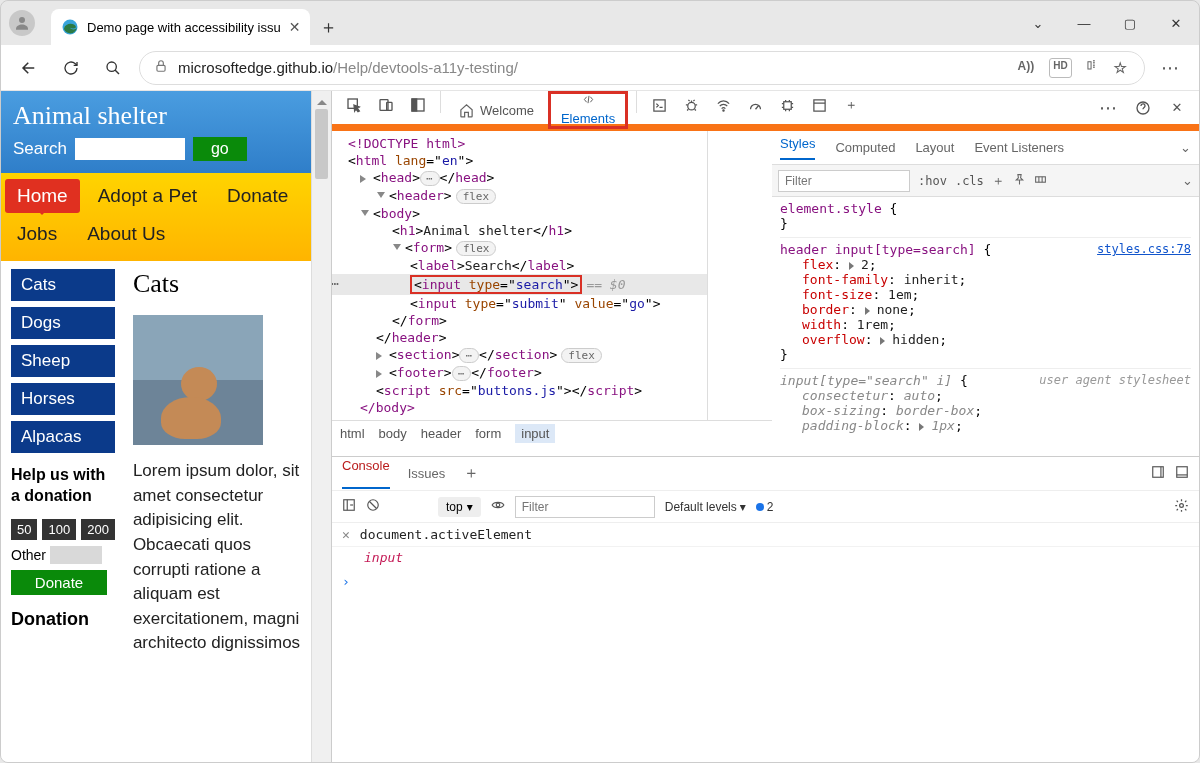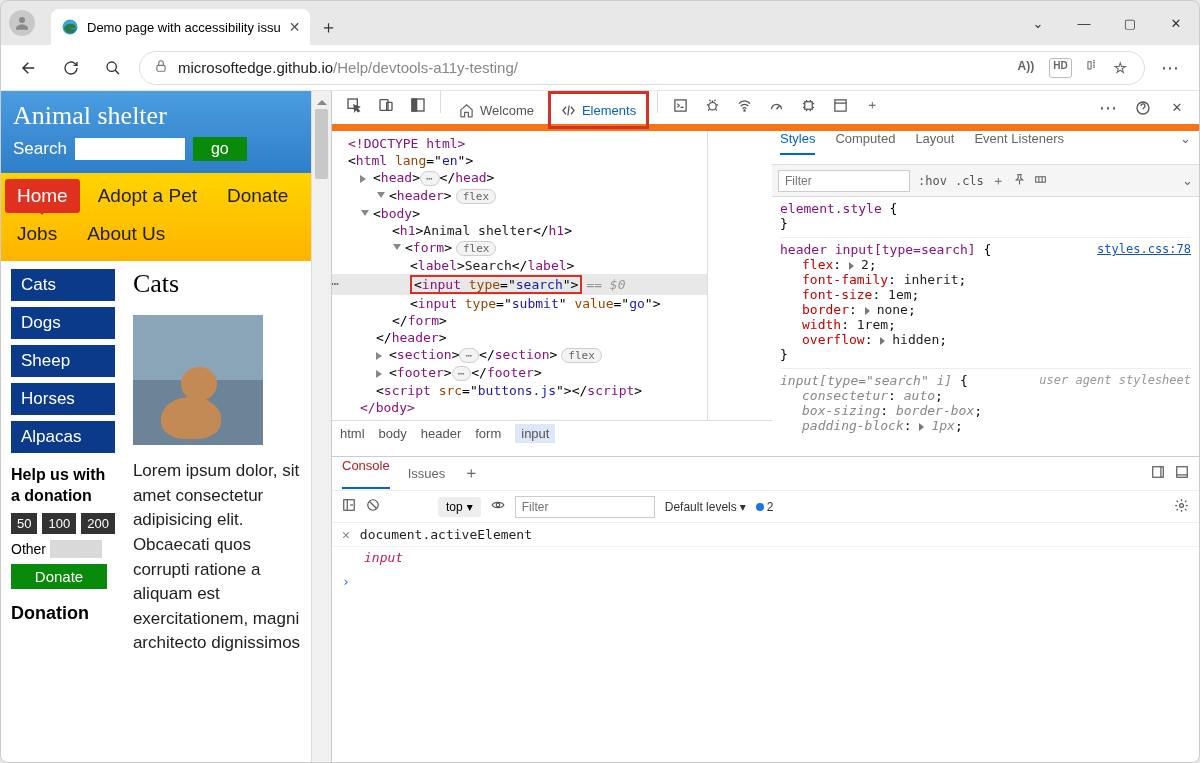--- a/index.html
+++ b/index.html
@@ -44,21 +44,21 @@
 
 .nav { background: linear-gradient(#ffd400, #ffb400); padding: 6px 4px 10px; display: flex; flex-wrap: wrap; gap: 4px 6px; }
 .nav a { color: #222; font-size: 19px; padding: 6px 12px; text-decoration: none; position: relative; }
 .nav a.active { background: #e03020; color: #fff; border-radius: 3px; }
 .nav a.active::after { content:""; position:absolute; bottom:-8px; left:50%; transform:translateX(-50%); border:6px solid transparent; border-top-color:#e03020; }
 
 .main { display: flex; padding: 8px 10px; gap: 18px; }
 .side { width: 112px; }
 .side a { display: block; background: #0b3a8a; color: #fff; padding: 6px 10px; margin-bottom: 6px; font-size: 17px; text-decoration: none; }
 .donation-block { margin-top: 12px; }
-.donation-block h3 { font-size: 16px; font-weight: 700; margin-bottom: 6px; line-height: 1.3; }
+.donation-block h3 { font-size: 16px; font-weight: 700; margin-bottom: 12px; line-height: 1.3; }
 .chips { display: flex; gap: 5px; margin-bottom: 6px; }
 .chips span { background: #333; color: #fff; padding: 3px 6px; font-size: 13px; }
 .other-row { display: flex; align-items: center; gap: 4px; font-size: 14px; margin-bottom: 6px; }
 .other-row .bar { width: 52px; height: 18px; background: #d9d9d9; }
 .donate-btn { background: #0a8a0a; color: #fff; border: none; padding: 4px 16px; font-size: 15px; width: 96px; }
 .article h2 { font-size: 26px; font-weight: 400; font-family: Georgia, serif; margin-bottom: 16px; }
 .cat-photo { width: 130px; height: 130px; background: linear-gradient(#8aa5b8 50%, #6d8498 50%); margin-bottom: 14px; position: relative; overflow: hidden; }
 .cat { position:absolute; bottom:6px; left:28px; width:70px; height:72px; }
 .cat .body { position:absolute; bottom:0; left:0; width:60px; height:42px; background:#c48a56; border-radius:50% 50% 40% 40%; }
 .cat .head { position:absolute; top:0; left:20px; width:36px; height:34px; background:#c48a56; border-radius:50%; }
@@ -66,21 +66,21 @@
 .cat .ear2 { position:absolute; top:-4px; left:42px; border:7px solid transparent; border-bottom:12px solid #c48a56; }
 .article p { font-size: 17px; line-height: 1.45; color: #222; }
 .donation-h { font-size: 18px; font-weight: 700; margin-top: 14px; }
 
 
 .devtools { flex: 1; background: #fff; display: flex; flex-direction: column; border-left: 1px solid #ccc; }
 .dt-top { height: 40px; border-bottom: 7px solid #f97316; display: flex; padding: 0 8px; gap: 4px; }
 .dt-top .ico { width: 28px; height: 28px; display: flex; align-items: center; justify-content: center; color: #555; cursor: pointer; }
 .sep { width: 1px; height: 22px; background: #ddd; margin: 0 4px; }
 .dt-tab { padding: 0 10px; height: 38px; display: flex; align-items: center; gap: 6px; color: #555; cursor: pointer; }
-.dt-tab.active { color: #0066cc; border-bottom: 2px solid #0066cc; }
+.dt-tab.active { color: #0066cc; border-bottom: 2px solid #0066cc; flex-direction: column; }
 .dt-tab.boxed { border: 3px solid #d93025; }
 .dt-top-right { margin-left: auto; display: flex; align-items: center; gap: 6px; }
 
 .dt-mid { display: flex; height: 325px; }
 .dom { width: 376px; border-right: 1px solid #ddd; font-family: Consolas, monospace; font-size: 13px; padding: 4px 0; overflow: hidden; position: relative; }
 .dom .row { padding: 1px 0 1px 16px; white-space: nowrap; }
 .dom .i1 { padding-left: 28px; } .dom .i2 { padding-left: 44px; } .dom .i3 { padding-left: 60px; } .dom .i4 { padding-left: 78px; }
 .tag { color: #881280; } .attr { color: #994500; } .val { color: #1a1aa6; } .txt { color: #222; }
 .tri { display:inline-block; width:0; height:0; border:4px solid transparent; border-left:6px solid #888; margin-right:3px; vertical-align:middle; }
 .tri.open { transform: rotate(90deg); }
@@ -89,21 +89,21 @@
 .sel-row { background: #e8e8e8; position: relative; }
 .sel-row::before { content:"⋯"; position:absolute; left:-1px; top:2px; color:#666; font-size:13px; }
 .boxsel { border: 2px solid #d93025; display: inline-block; padding: 0 2px; }
 .eq0 { color: #999; font-style: italic; margin-left: 4px; }
 
 .crumbs { border-top: 1px solid #ddd; height: 26px; display: flex; align-items: center; padding: 0 8px; gap: 14px; font-size: 13px; }
 .crumbs span { color: #555; cursor: pointer; }
 .crumbs span.sel { background: #dce8f7; padding: 2px 6px; }
 
 .styles { flex: 1; display: flex; flex-direction: column; }
-.styles-tabs { height: 34px; border-bottom: 1px solid #ddd; display: flex; align-items: flex-start; padding: 0 8px; gap: 20px; font-size: 13px; }
+.styles-tabs { height: 34px; border-bottom: 1px solid #ddd; display: flex; align-items: center; padding: 0 8px; gap: 20px; font-size: 13px; }
 .styles-tabs span { color: #666; cursor: pointer; }
 .styles-tabs span.active { color: #0066cc; border-bottom: 2px solid #0066cc; padding-bottom: 7px; }
 .styles-tabs .chev { margin-left: auto; }
 .styles-toolbar { height: 32px; border-bottom: 1px solid #ddd; background: #f5f5f5; display: flex; align-items: center; padding: 0 6px; gap: 8px; }
 .styles-toolbar input { width: 132px; height: 22px; border: 1px solid #ccc; padding: 0 6px; font-size: 12px; background: #fff; }
 .styles-toolbar .lbl { font-family: Consolas, monospace; font-size: 12px; color: #555; }
 .styles-toolbar .tico { color:#666; cursor:pointer; }
 .styles-body { flex: 1; font-family: Consolas, monospace; font-size: 13px; padding: 4px 8px; overflow: hidden; }
 .rule { margin-bottom: 6px; }
 .selector { color: #881280; }

